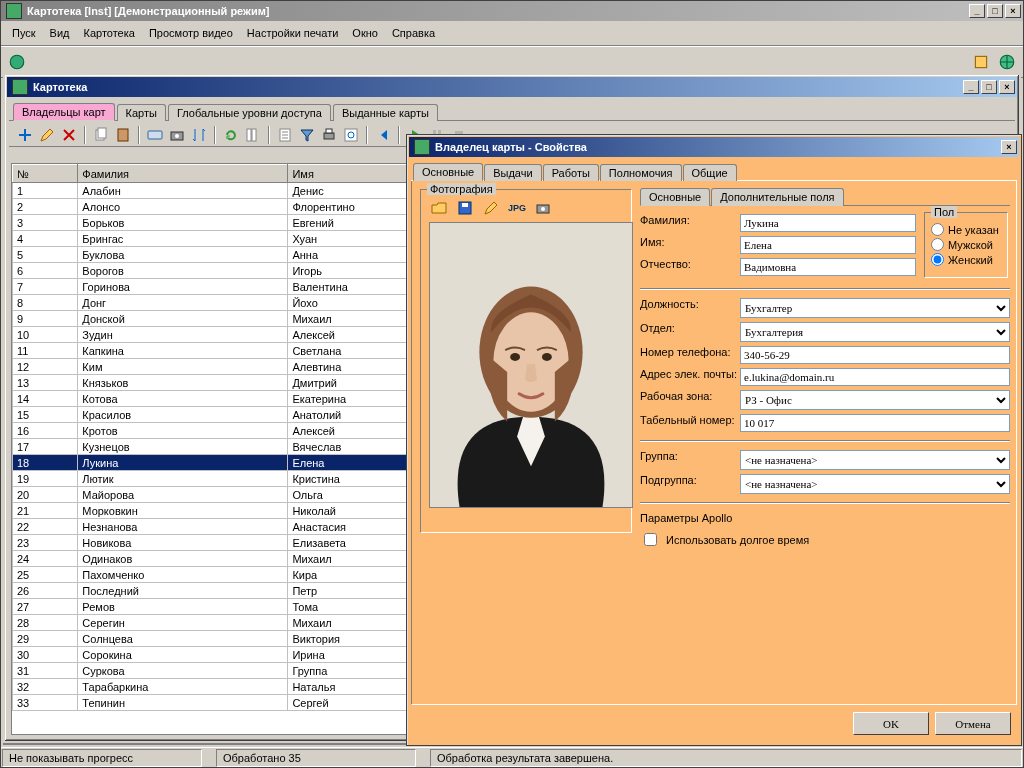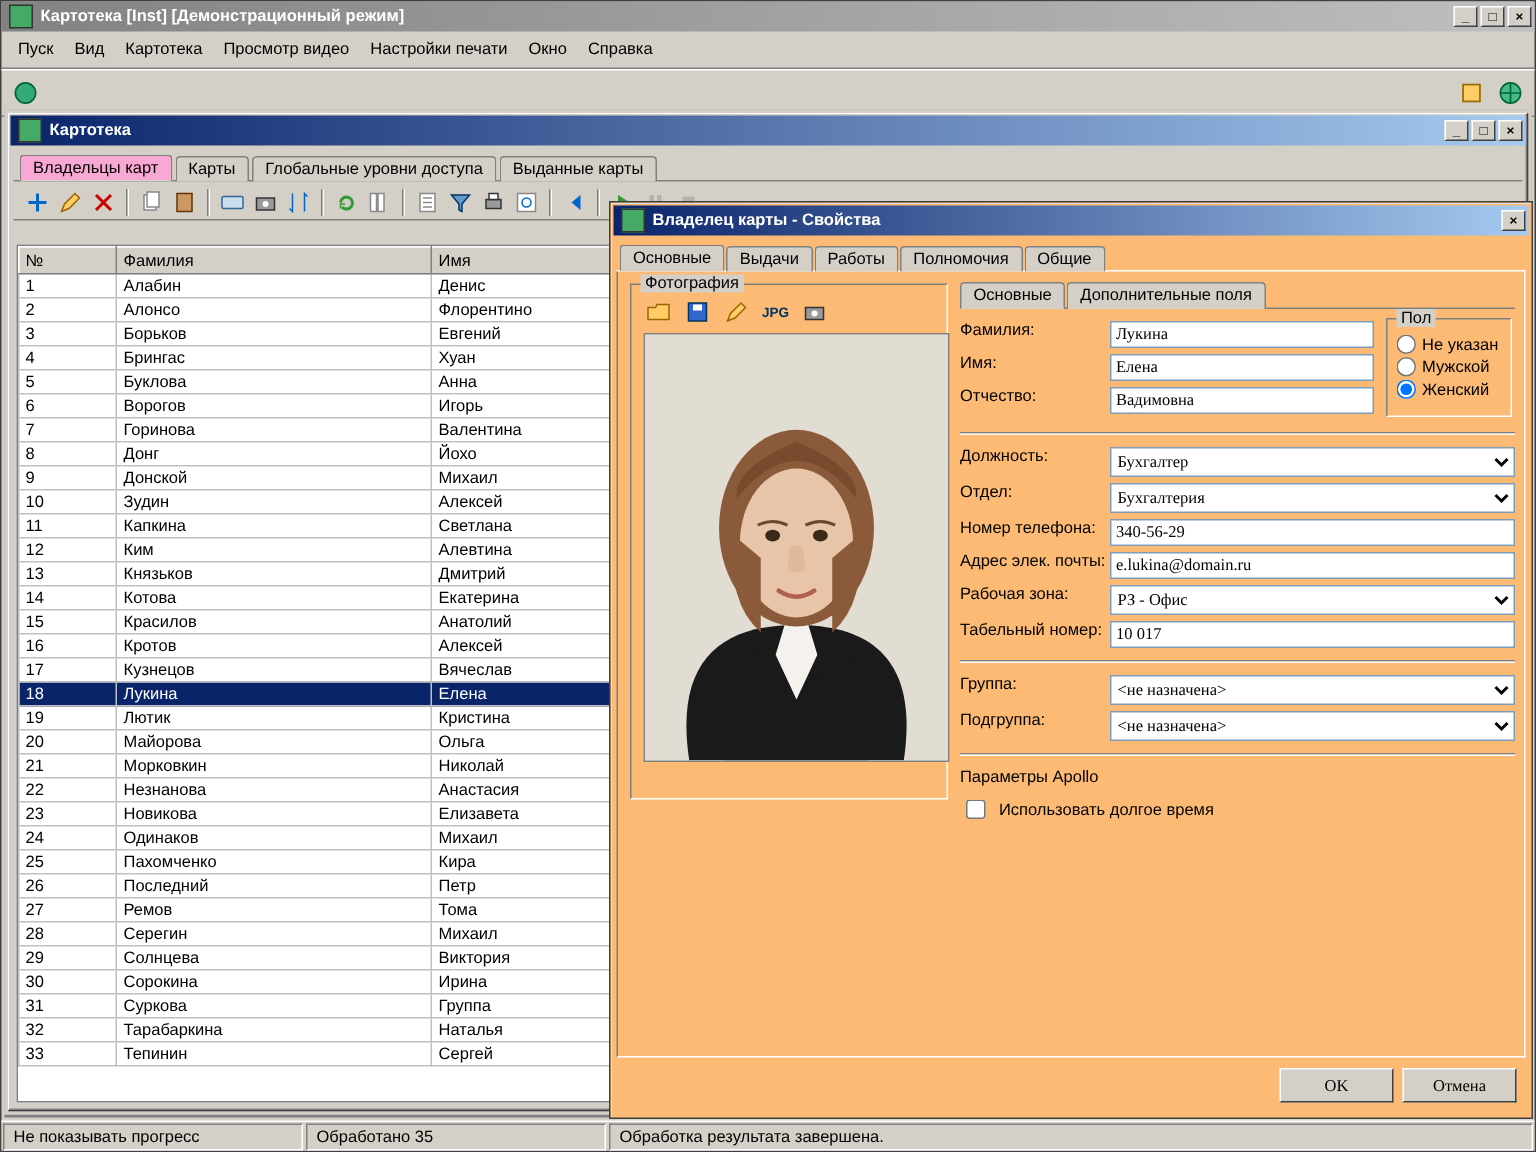--- a/index.html
+++ b/index.html
@@ -11,21 +11,21 @@
   .titlebar .t-title { flex:1; font-weight:bold; padding-left:2px; }
   .winbtn { width:16px; height:14px; background:#D4D0C8; border:1px solid #fff; border-right-color:#404040; border-bottom-color:#404040; margin-left:2px; font-size:9px; font-family:Arial; text-align:center; line-height:12px; color:#000; font-weight:bold;}
   .menubar { height:18px; display:flex; align-items:center; padding:12px 4px; gap:0; border-bottom:1px solid #808080;}
   .menubar span { padding:2px 7px; cursor:default; }
   .maintoolbar { height:32px; border-top:1px solid #fff; border-bottom:1px solid #808080; display:flex; align-items:center; padding:0 4px; position:relative;}
   .maintoolbar .right { margin-left:auto; display:flex; gap:2px;}
   .tb-icon { width:24px; height:24px; border:1px solid transparent; display:flex; align-items:center; justify-content:center; }
   .tb-icon svg { width:18px; height:18px; }
 
   .mdi-area { position:absolute; left:2px; right:2px; top:72px; bottom:22px; background:#808080; }
-  .statusbar { position:absolute; left:0; bottom:0; right:0; height:20px; background:#D4D0C8; border-top:1px solid #fff; display:flex; }
+  .statusbar { position:absolute; left:0; bottom:0; right:0; height:20px; background:#D4D0C8; border-top:1px solid #fff; display:flex;gap:12px; }
   .statusbar .cell { border:1px solid #808080; border-top-color:#fff; border-left-color:#fff; padding:2px 6px; margin:1px; height:18px; display:flex; align-items:center;}
   .statusbar .cell.sunken { border:1px solid #808080; border-right-color:#fff; border-bottom-color:#fff;}
 
   
   .child-window { position:absolute; left:0; top:0; width:1018px; height:670px; background:#D4D0C8; border:2px solid #D4D0C8; box-shadow:inset -1px -1px #404040, inset 1px 1px #fff, inset -2px -2px #808080, inset 2px 2px #D4D0C8; }
   .child-window .titlebar { margin:2px;}
   .tabstrip { height:22px; display:flex; align-items:flex-end; padding:0 4px; border-bottom:1px solid #808080; margin:0 4px;}
   .tab { background:#D4D0C8; border:1px solid #808080; border-bottom:none; border-top-left-radius:3px; border-top-right-radius:3px; padding:2px 8px; margin-right:2px; position:relative; top:1px;}
   .tab.active { background:#f9a8d4; border-bottom:1px solid #D4D0C8; top:1px; z-index:2; font-weight:normal;}
   .subtoolbar { height:24px; display:flex; align-items:center; gap:2px; padding:0 6px; margin:2px 4px 0; border-bottom:1px solid #808080;}

